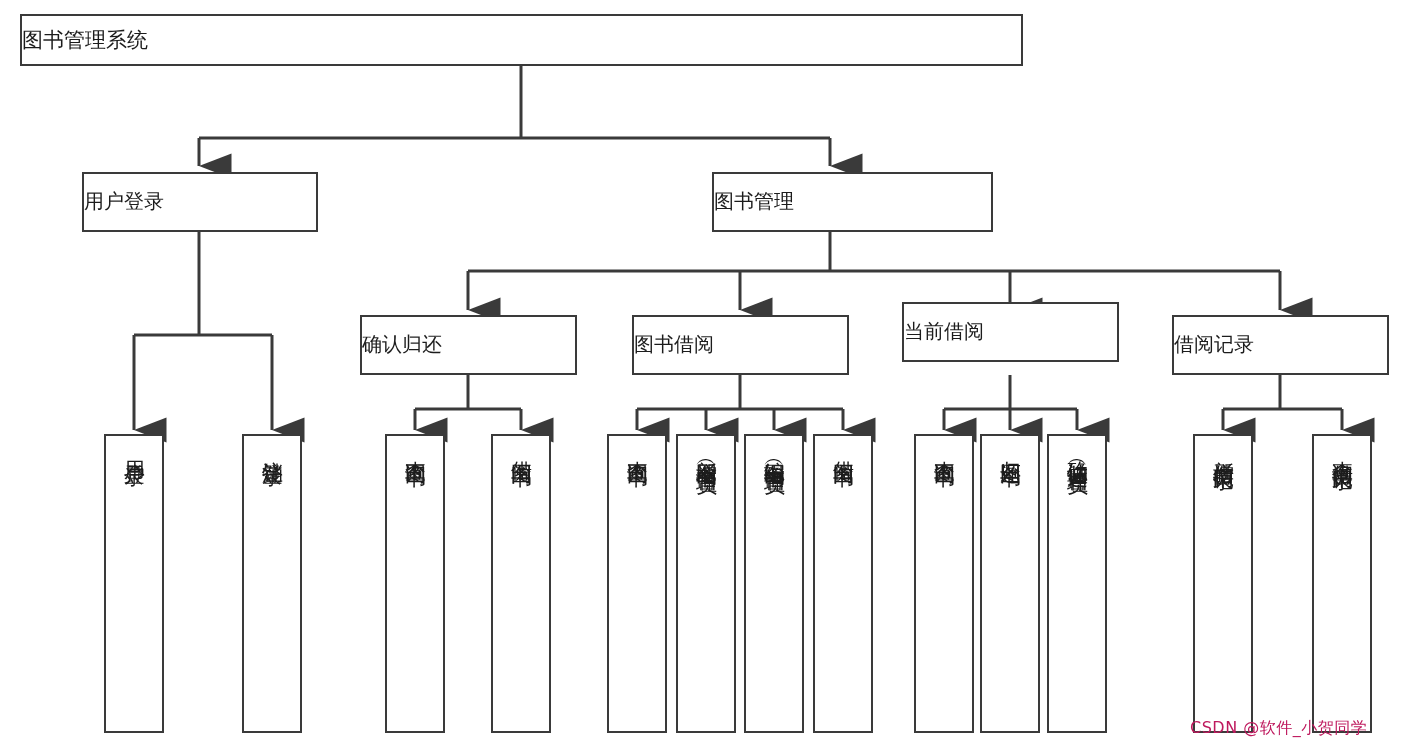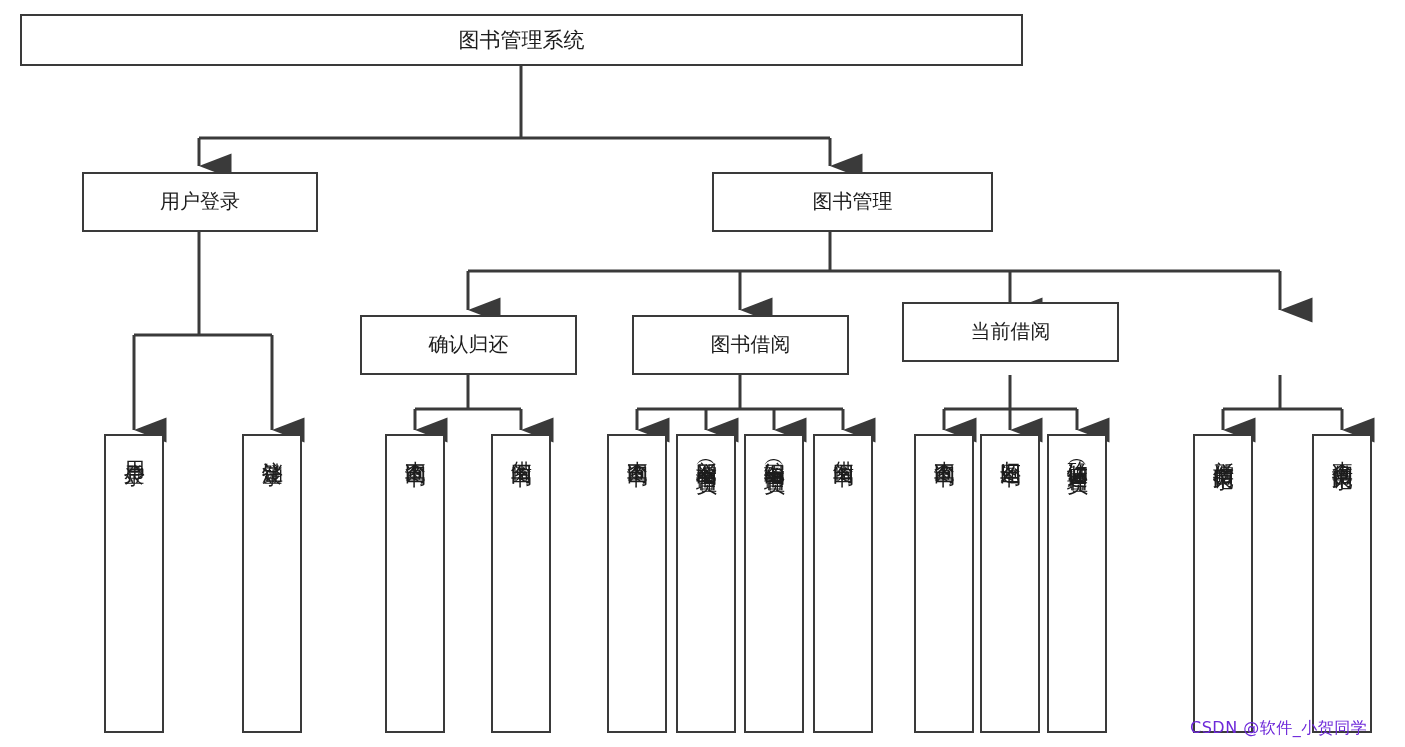--- a/index.html
+++ b/index.html
@@ -26,21 +26,20 @@
     height: 747px;
     pointer-events: none;
   }
   .node {
     position: absolute;
     box-sizing: border-box;
     background: #ffffff;
     border: 2px solid #3a3a3a;
     display: flex;
     align-items: center;
-    justify-content: center;
     color: #1c1c1c;
   }
   .node-label {
     display: block;
     text-align: center;
     line-height: 1.18;
     color: #1c1c1c;
   }
   
   .node.level0 {
@@ -64,21 +63,21 @@
     writing-mode: vertical-rl;
     text-orientation: upright;
     font-size: 21px;
     letter-spacing: 2px;
     line-height: 1;
     white-space: nowrap;
   }
   .watermark {
     position: absolute;
     font-size: 16px;
-    color: #6d28d9;
+    color: #be185d;
     white-space: nowrap;
     letter-spacing: 0.5px;
   }
 </style>
 </head>
 <body>
 
 <div id="canvas">
 
   <svg id="edge-layer" viewBox="0 0 1405 747" width="1405" height="747">
@@ -147,28 +146,31 @@
   </div>
 
   <div class="node level1" style="left:712px; top:172px; width:281px; height:60px;">
     <span class="node-label">图书管理</span>
   </div>
 
   <div class="node level2" style="left:360px; top:315px; width:217px; height:60px;">
     <span class="node-label">确认归还</span>
   </div>
 
-  <div class="node level2" style="left:632px; top:315px; width:217px; height:60px;padding-left:20px;">
+  <div class="node level2" style="left:632px; top:315px; width:217px; height:60px;">
     <span class="node-label">图书借阅</span>
   </div>
 
   <div class="node level2" style="left:902px; top:302px; width:217px; height:60px;">
     <span class="node-label">当前借阅</span>
   </div>
 
+  <div class="node level2" style="left:1172px; top:315px; width:217px; height:60px;">
+    <span class="node-label">借阅记录</span>
+  </div>
 
   <div class="node leaf" style="left:104px; top:434px; width:60px; height:299px;">
     <span class="node-label">用户登录</span>
   </div>
 
   <div class="node leaf" style="left:242px; top:434px; width:60px; height:299px;">
     <span class="node-label">注销登录</span>
   </div>
 
   <div class="node leaf" style="left:385px; top:434px; width:60px; height:299px;">

